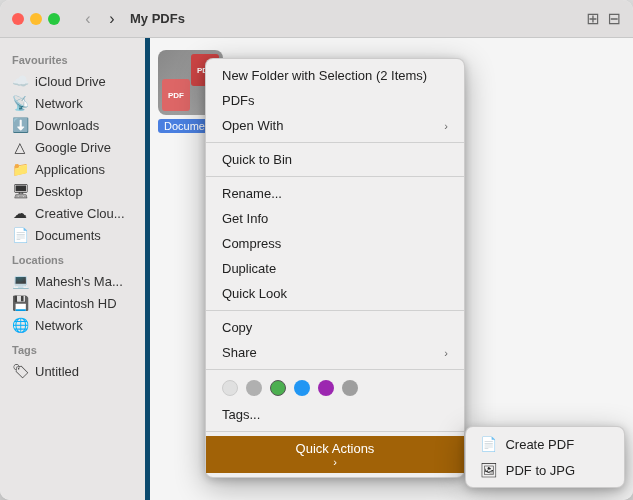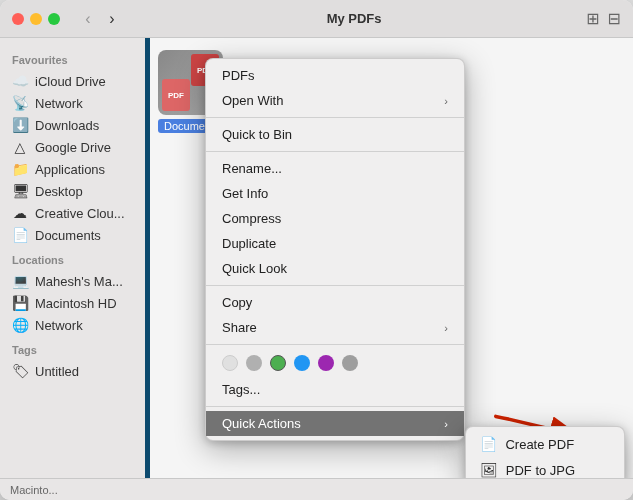--- a/index.html
+++ b/index.html
@@ -63,21 +63,21 @@
       align-items: center;
       justify-content: center;
       color: #999;
       font-size: 16px;
       cursor: pointer;
     }
     .nav-arrow.active { color: #333; }
 
     .titlebar-title {
       flex: 1;
-      text-align: center;
+      text-align: left;
       font-weight: 600;
       font-size: 13px;
       color: #333;
     }
 
     .titlebar-controls {
       display: flex;
       gap: 8px;
       align-items: center;
     }
@@ -167,22 +167,23 @@
     .ctx-item {
       padding: 5px 16px;
       font-size: 13px;
       color: #222;
       cursor: pointer;
       display: flex;
       align-items: center;
       justify-content: space-between;
     }
     .ctx-item.highlighted {
-      background: #737373;
+      background: #a16207;
       color: white;
+      flex-direction: column;
     }
     .ctx-separator {
       height: 1px;
       background: #d0d0d0;
       margin: 4px 0;
     }
     .ctx-chevron {
       font-size: 11px;
       color: #666;
     }
@@ -361,20 +362,23 @@
       <div class="selected-file-area">
         <div class="selected-file-icon">
           <div style="position:absolute;top:4px;right:4px;width:28px;height:32px;background:#c44;border-radius:3px;display:flex;align-items:center;justify-content:center;font-size:8px;font-weight:bold;color:white;">PDF</div>
           <div style="position:absolute;bottom:4px;left:4px;width:28px;height:32px;background:#d66;border-radius:3px;display:flex;align-items:center;justify-content:center;font-size:8px;font-weight:bold;color:white;">PDF</div>
         </div>
         <div class="selected-label">Documen...</div>
       </div>
 
       <div class="context-menu">
         <div class="ctx-item">
+          <span>New Folder with Selection (2 Items)</span>
+        </div>
+        <div class="ctx-item">
           <span>PDFs</span>
         </div>
         <div class="ctx-item">
           <span>Open With</span>
           <span class="ctx-chevron">›</span>
         </div>
         <div class="ctx-separator"></div>
         <div class="ctx-item">
           <span>Quick to Bin</span>
         </div>
@@ -439,16 +443,13 @@
           <marker id="arrowhead" markerWidth="10" markerHeight="7" refX="10" refY="3.5" orient="auto">
             <polygon points="0 0, 10 3.5, 0 7" fill="#cc2200"></polygon>
           </marker>
         </defs>
 
         <path d="M 360 430 Q 410 440 460 455" stroke="#cc2200" stroke-width="4" fill="none" marker-end="url(#arrowhead)" stroke-linecap="round"></path>
       </svg>
     </div>
   </div>
 
-  <div class="status-bar">
-    <span>Macinto...</span>
-  </div>
 </div>
 
 </body></html>

